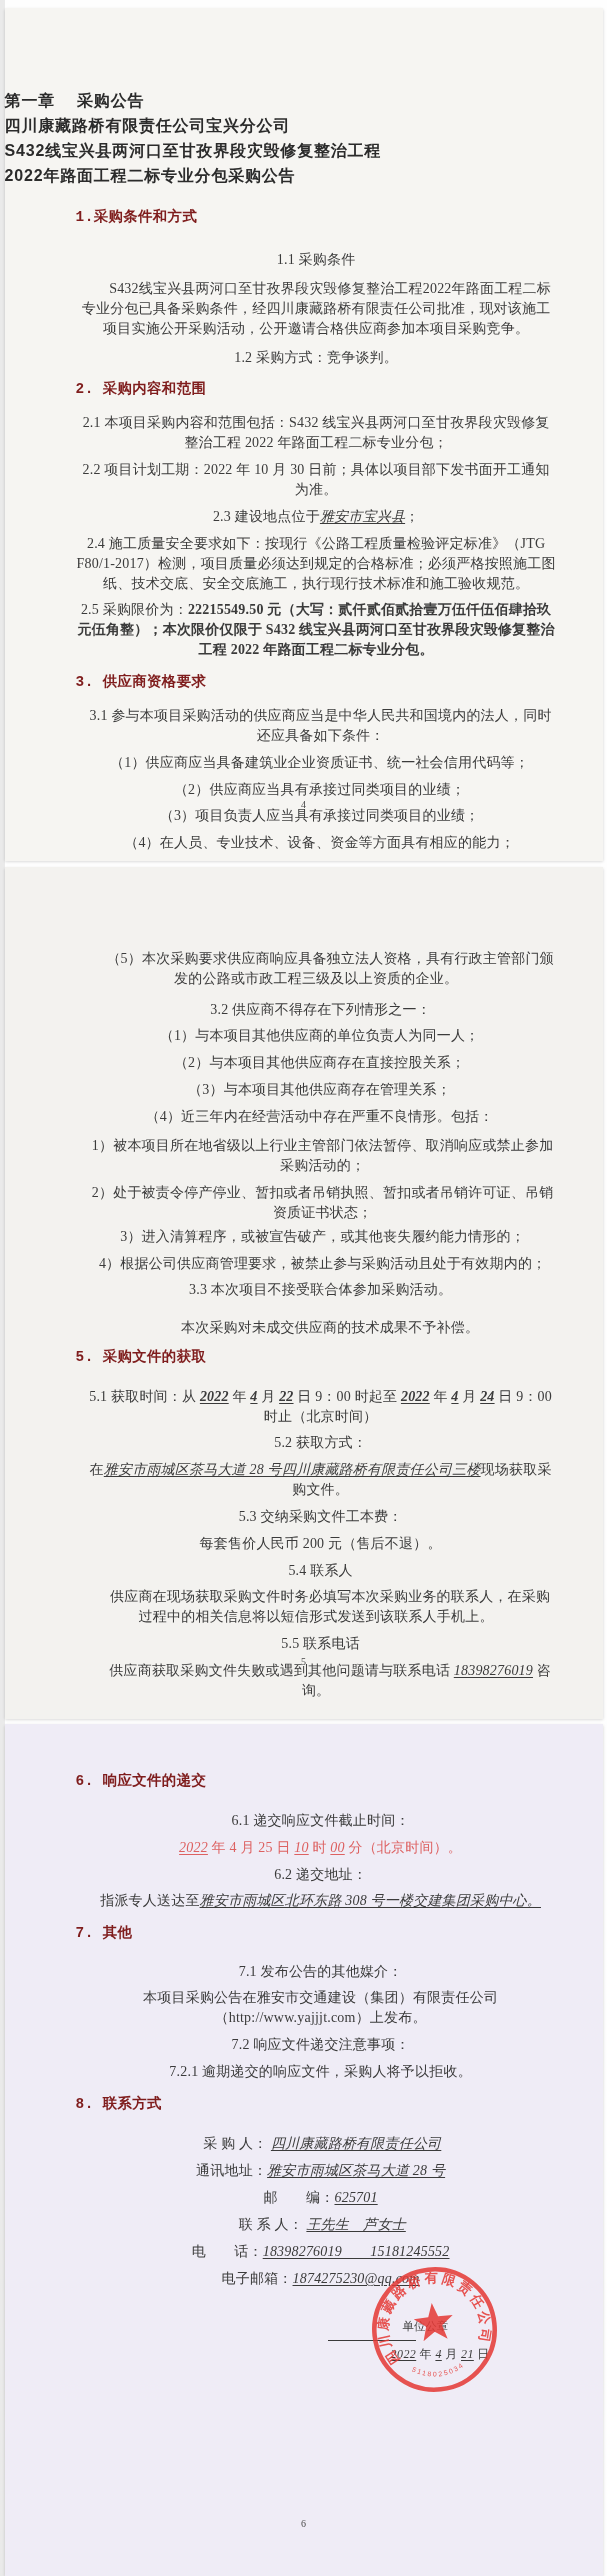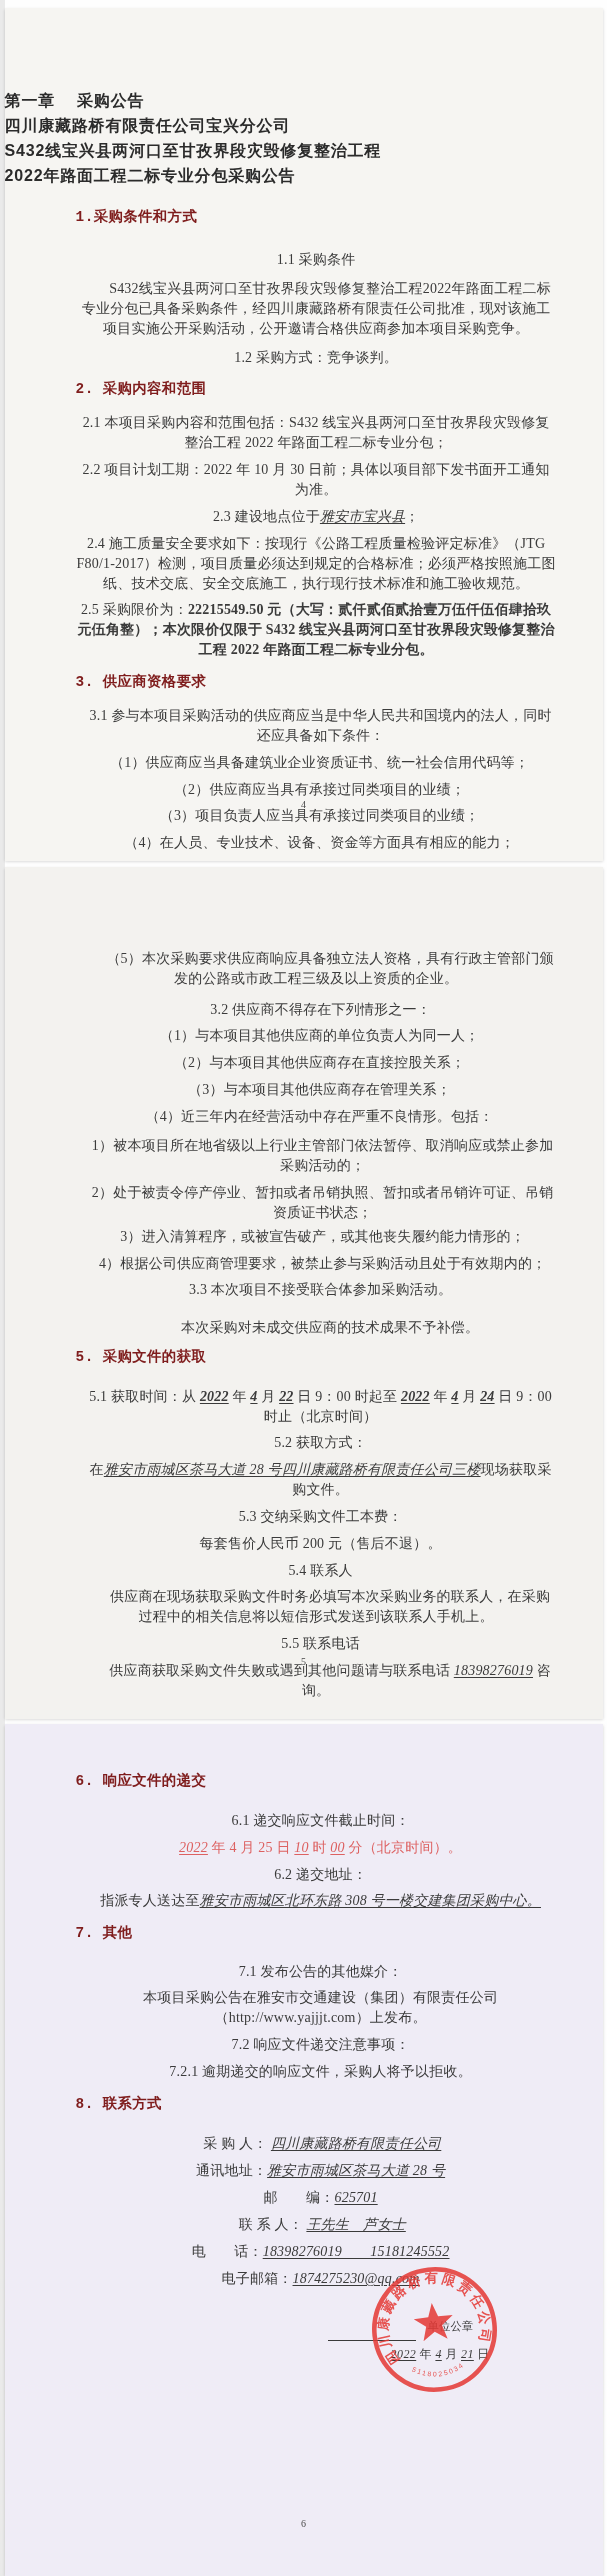--- a/index.html
+++ b/index.html
@@ -24,21 +24,21 @@
   .ls{padding-left:9px;}
   .f-u{text-decoration:underline;text-underline-offset:2.3px;font-style:italic;}
   .f-b{font-weight:700;}
   .f-r{color:var(--red-text,#d95f5f);}
   .page-num{position:absolute;left:0;right:0;text-align:center;font-size:10px;color:#4a4a4a;}
   .c-label{display:inline-block;width:71px;}
   .c-row{margin-top:7px;}
   .seal-wrap{position:absolute;left:364px;top:540px;width:131px;height:131px;z-index:5;
           transform:rotate(-6deg);opacity:.86;}
   .sig-line{position:absolute;left:323px;top:616px;width:88px;border-top:1.1px solid #3a3a3a;z-index:2;}
-  .seal-label{position:absolute;left:423px;top:595px;font-size:11.4px;color:#3b3b3b;z-index:2;}
+  .seal-label{position:absolute;left:398px;top:595px;font-size:11.4px;color:#3b3b3b;z-index:2;}
   .seal-date{position:absolute;left:386px;top:622px;font-size:12px;color:#3b3b3b;z-index:2;letter-spacing:0.4px;}
 </style>
 </head>
 <body>
 
 <div id="canvas">
 
   <div class="page page1">
     <div class="title-block">
       <div class="title-line">第一章　 采购公告</div>

